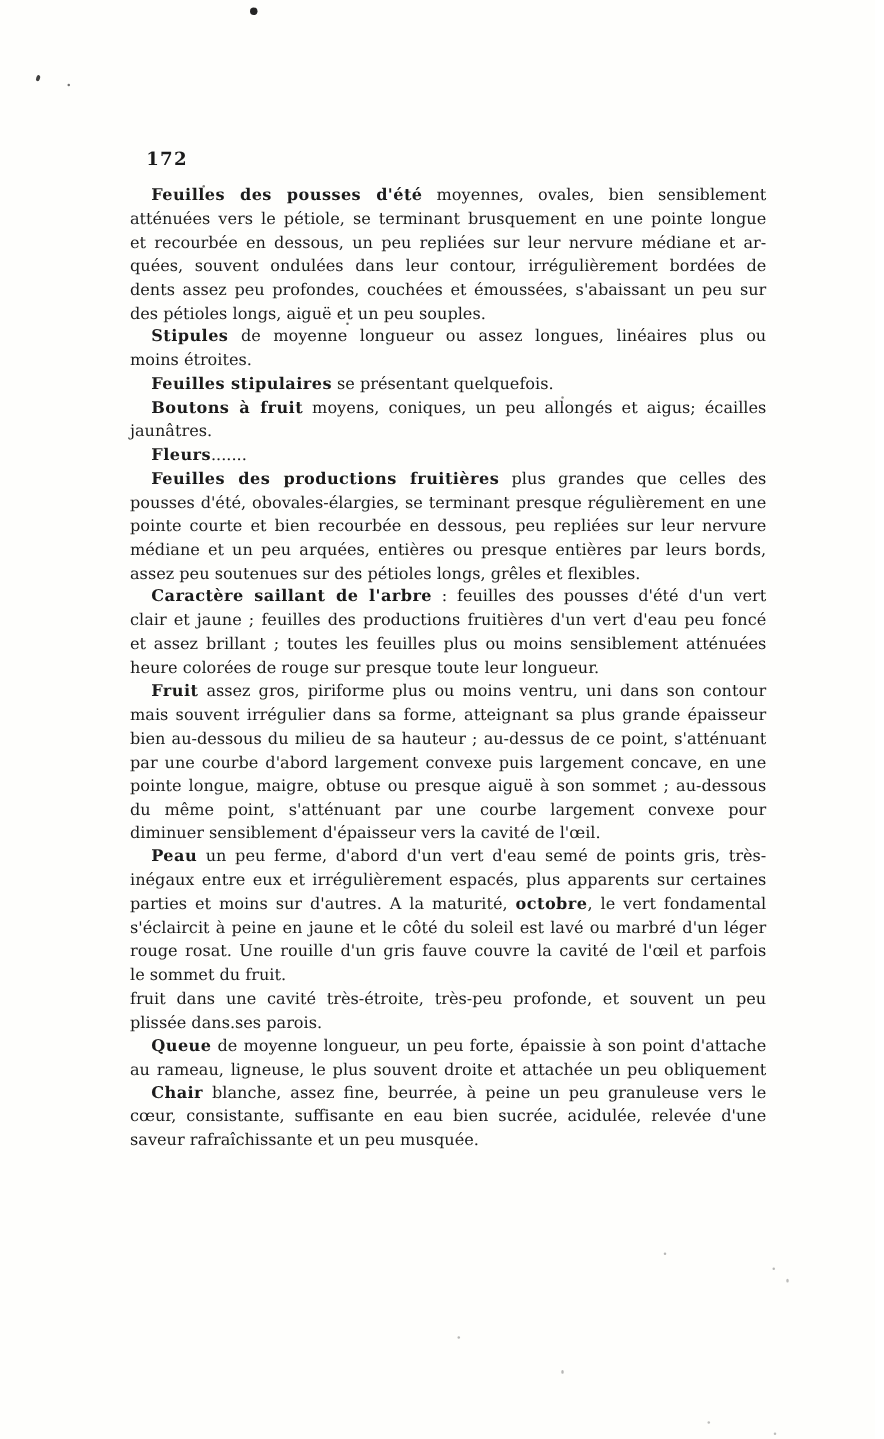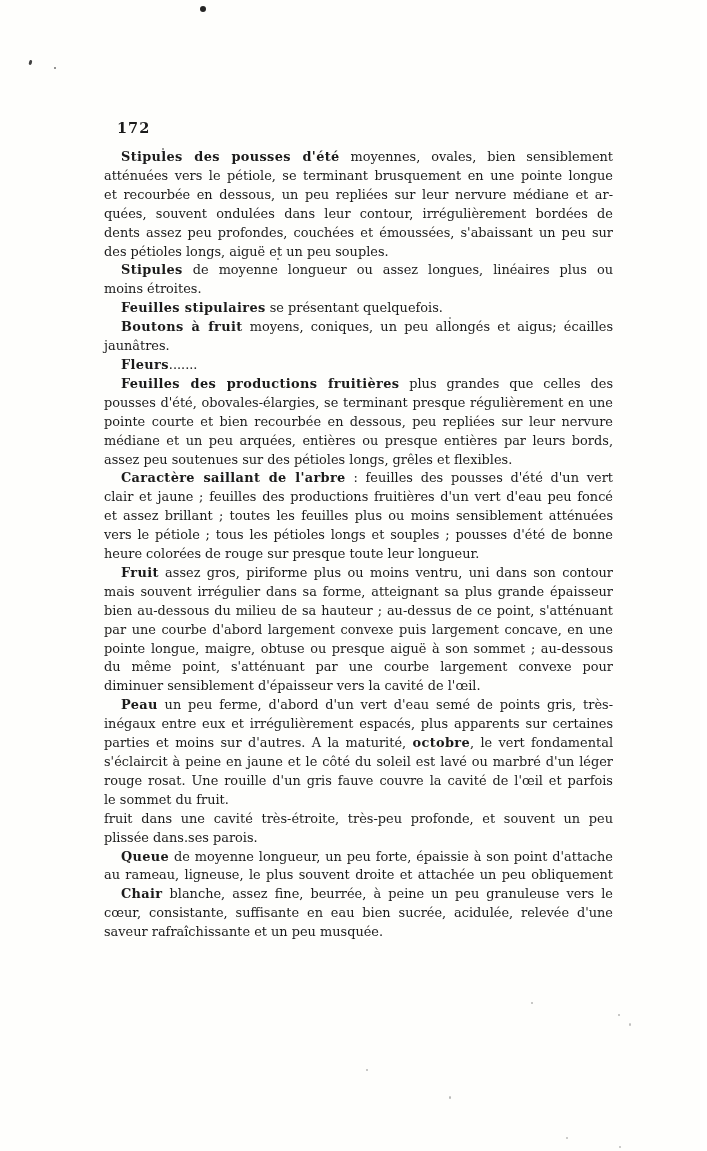--- a/index.html
+++ b/index.html
@@ -70,21 +70,21 @@
 </head>
 <body>
 
 <div class="sheet">
 
   <span class="pageno">172</span>
 
   <div class="textblock">
 
     <p class="para">
-      <span class="line first"><span class="lead">Stipules des pousses d'été</span><span> moyennes, ovales, bien sensiblement</span></span>
+      <span class="line first"><span class="lead">Feuilles des pousses d'été</span><span> moyennes, ovales, bien sensiblement</span></span>
       <span class="line">atténuées vers le pétiole, se terminant brusquement en une pointe longue</span>
       <span class="line">et recourbée en dessous, un peu repliées sur leur nervure médiane et ar-</span>
       <span class="line">quées, souvent ondulées dans leur contour, irrégulièrement bordées de</span>
       <span class="line">dents assez peu profondes, couchées et émoussées, s'abaissant un peu sur</span>
       <span class="line end">des pétioles longs, aiguë et un peu souples.</span>
     </p>
 
     <p class="para">
       <span class="line first"><span class="lead">Stipules</span><span> de moyenne longueur ou assez longues, linéaires plus ou</span></span>
       <span class="line end">moins étroites.</span>
@@ -108,21 +108,20 @@
       <span class="line">pousses d'été, obovales-élargies, se terminant presque régulièrement en une</span>
       <span class="line">pointe courte et bien recourbée en dessous, peu repliées sur leur nervure</span>
       <span class="line">médiane et un peu arquées, entières ou presque entières par leurs bords,</span>
       <span class="line end">assez peu soutenues sur des pétioles longs, grêles et flexibles.</span>
     </p>
 
     <p class="para">
       <span class="line first"><span class="lead">Caractère saillant de l'arbre</span><span> : feuilles des pousses d'été d'un vert</span></span>
       <span class="line">clair et jaune ; feuilles des productions fruitières d'un vert d'eau peu foncé</span>
       <span class="line">et assez brillant ; toutes les feuilles plus ou moins sensiblement atténuées</span>
-      <span class="line">vers le pétiole ; tous les pétioles longs et souples ; pousses d'été de bonne</span>
       <span class="line end">heure colorées de rouge sur presque toute leur longueur.</span>
     </p>
 
     <p class="para">
       <span class="line first"><span class="lead">Fruit</span><span> assez gros, piriforme plus ou moins ventru, uni dans son contour</span></span>
       <span class="line">mais souvent irrégulier dans sa forme, atteignant sa plus grande épaisseur</span>
       <span class="line">bien au-dessous du milieu de sa hauteur ; au-dessus de ce point, s'atténuant</span>
       <span class="line">par une courbe d'abord largement convexe puis largement concave, en une</span>
       <span class="line">pointe longue, maigre, obtuse ou presque aiguë à son sommet ; au-dessous</span>
       <span class="line">du même point, s'atténuant par une courbe largement convexe pour</span>

